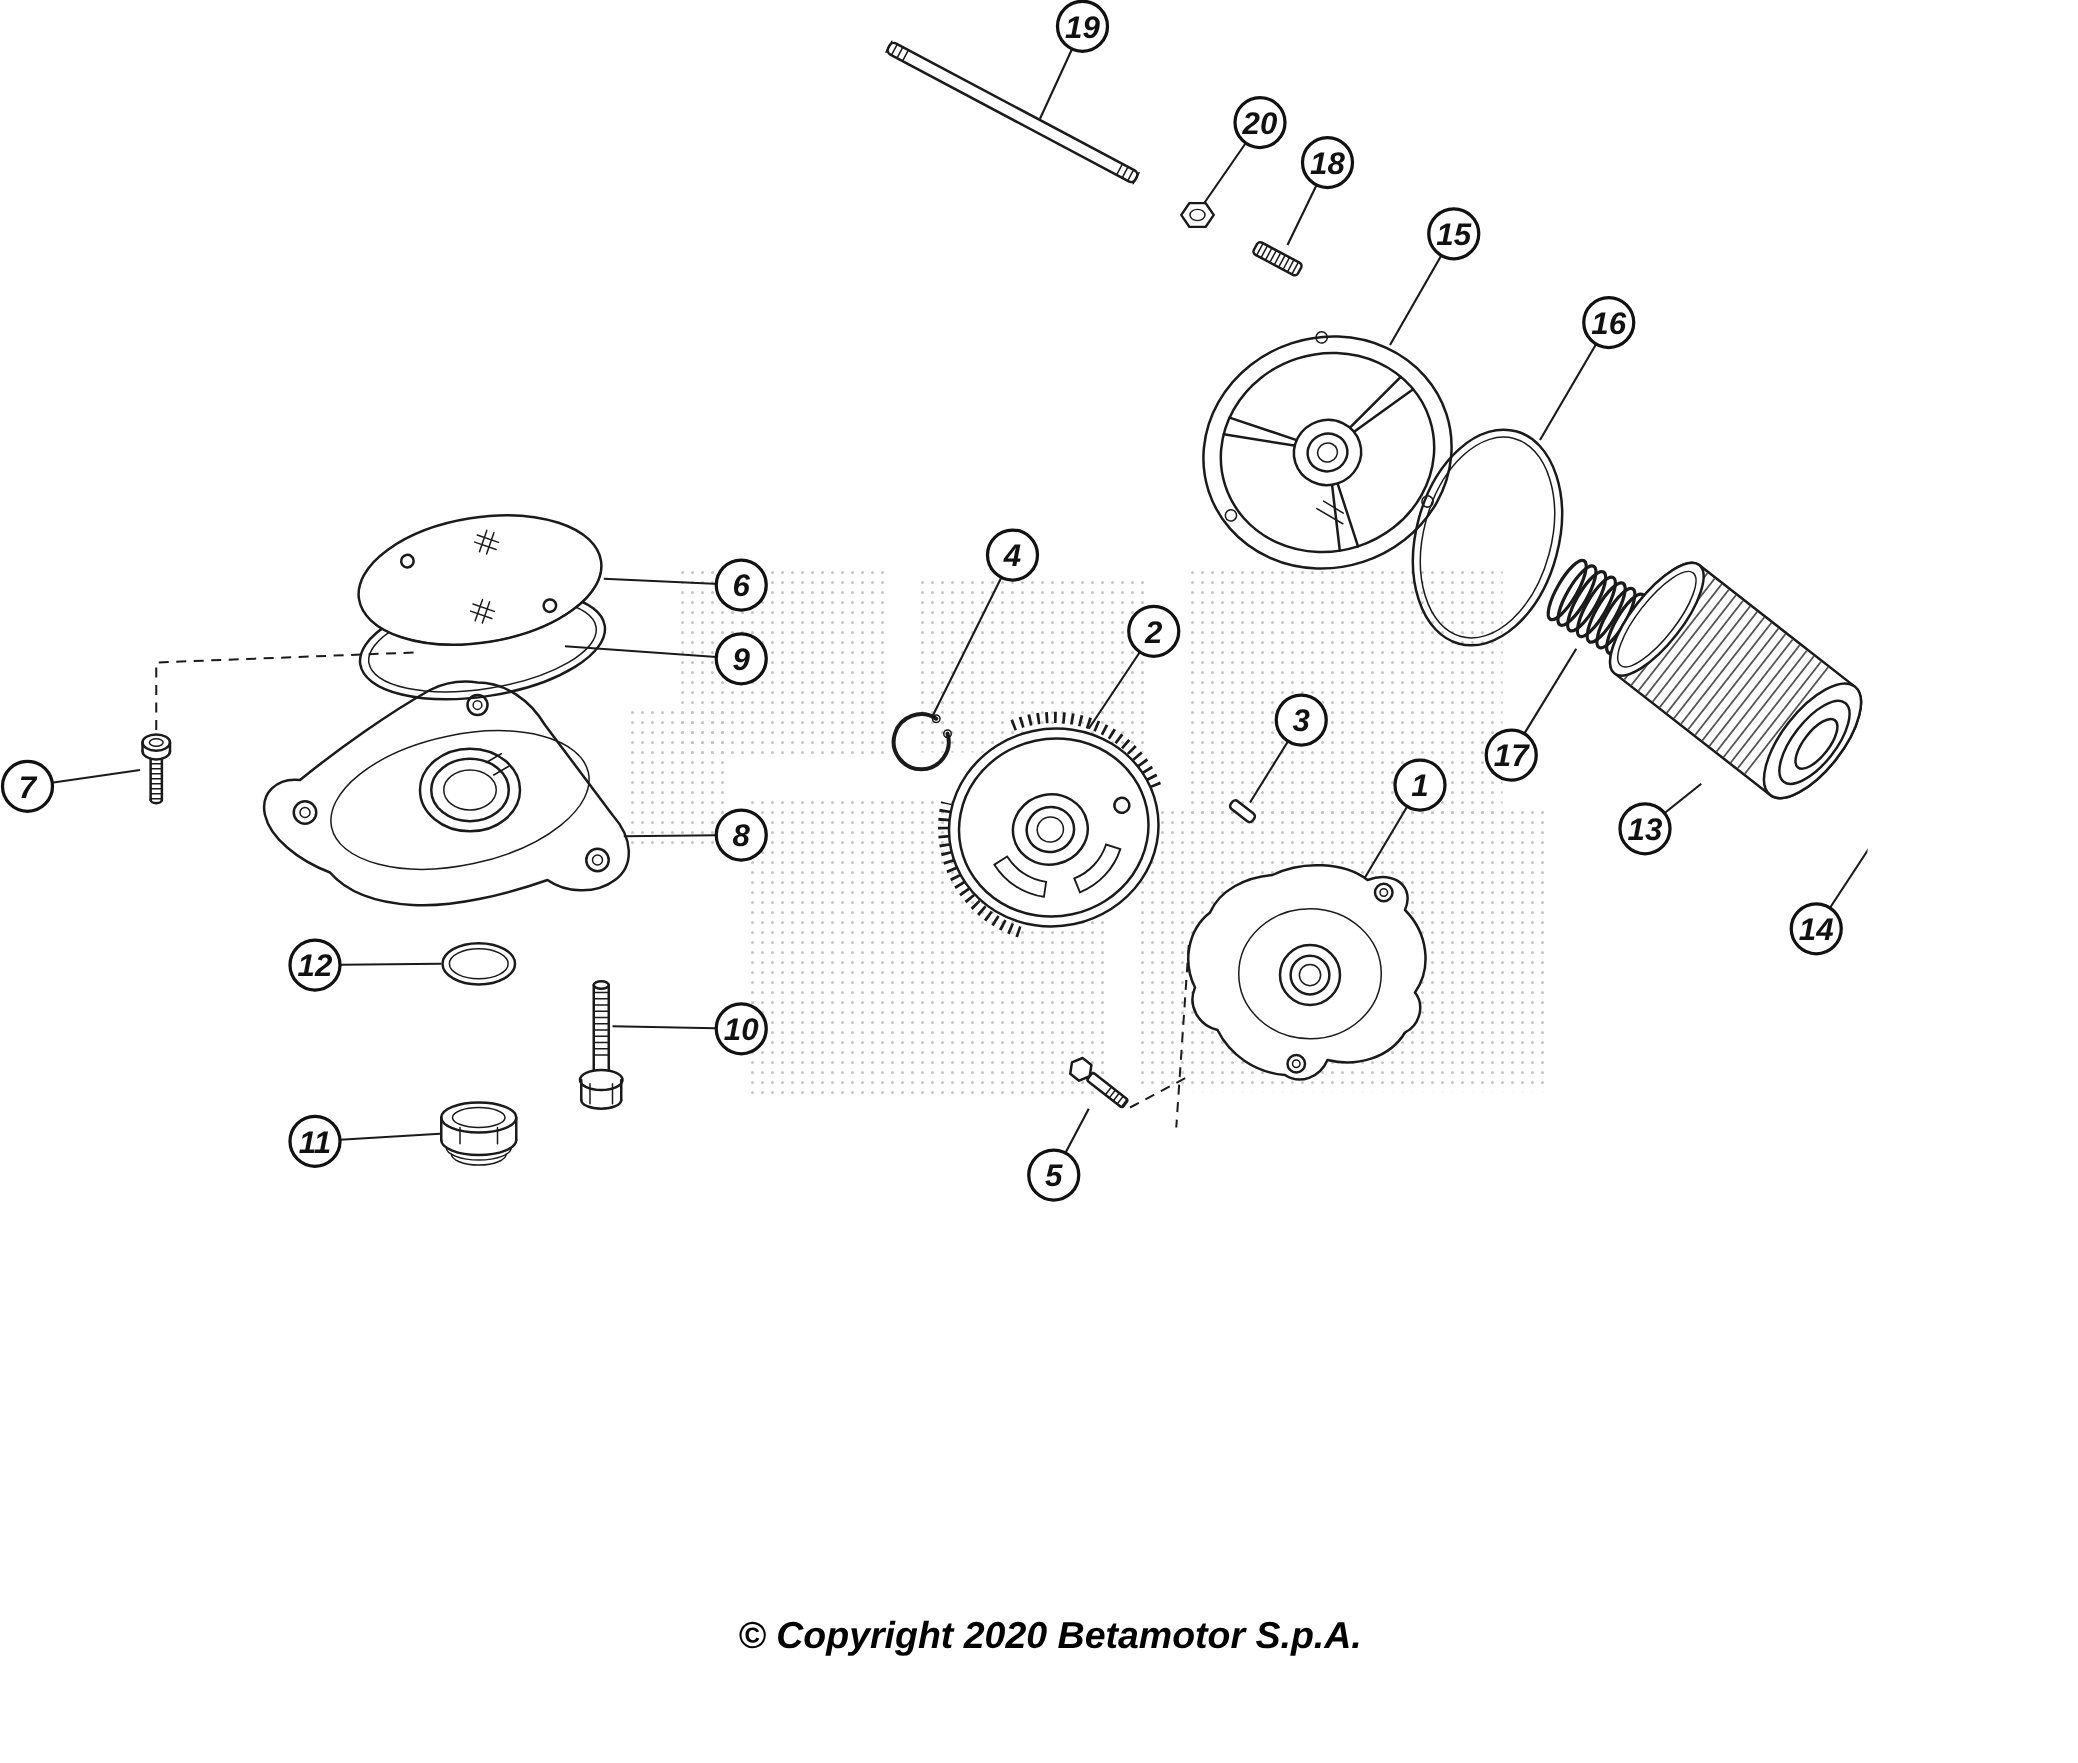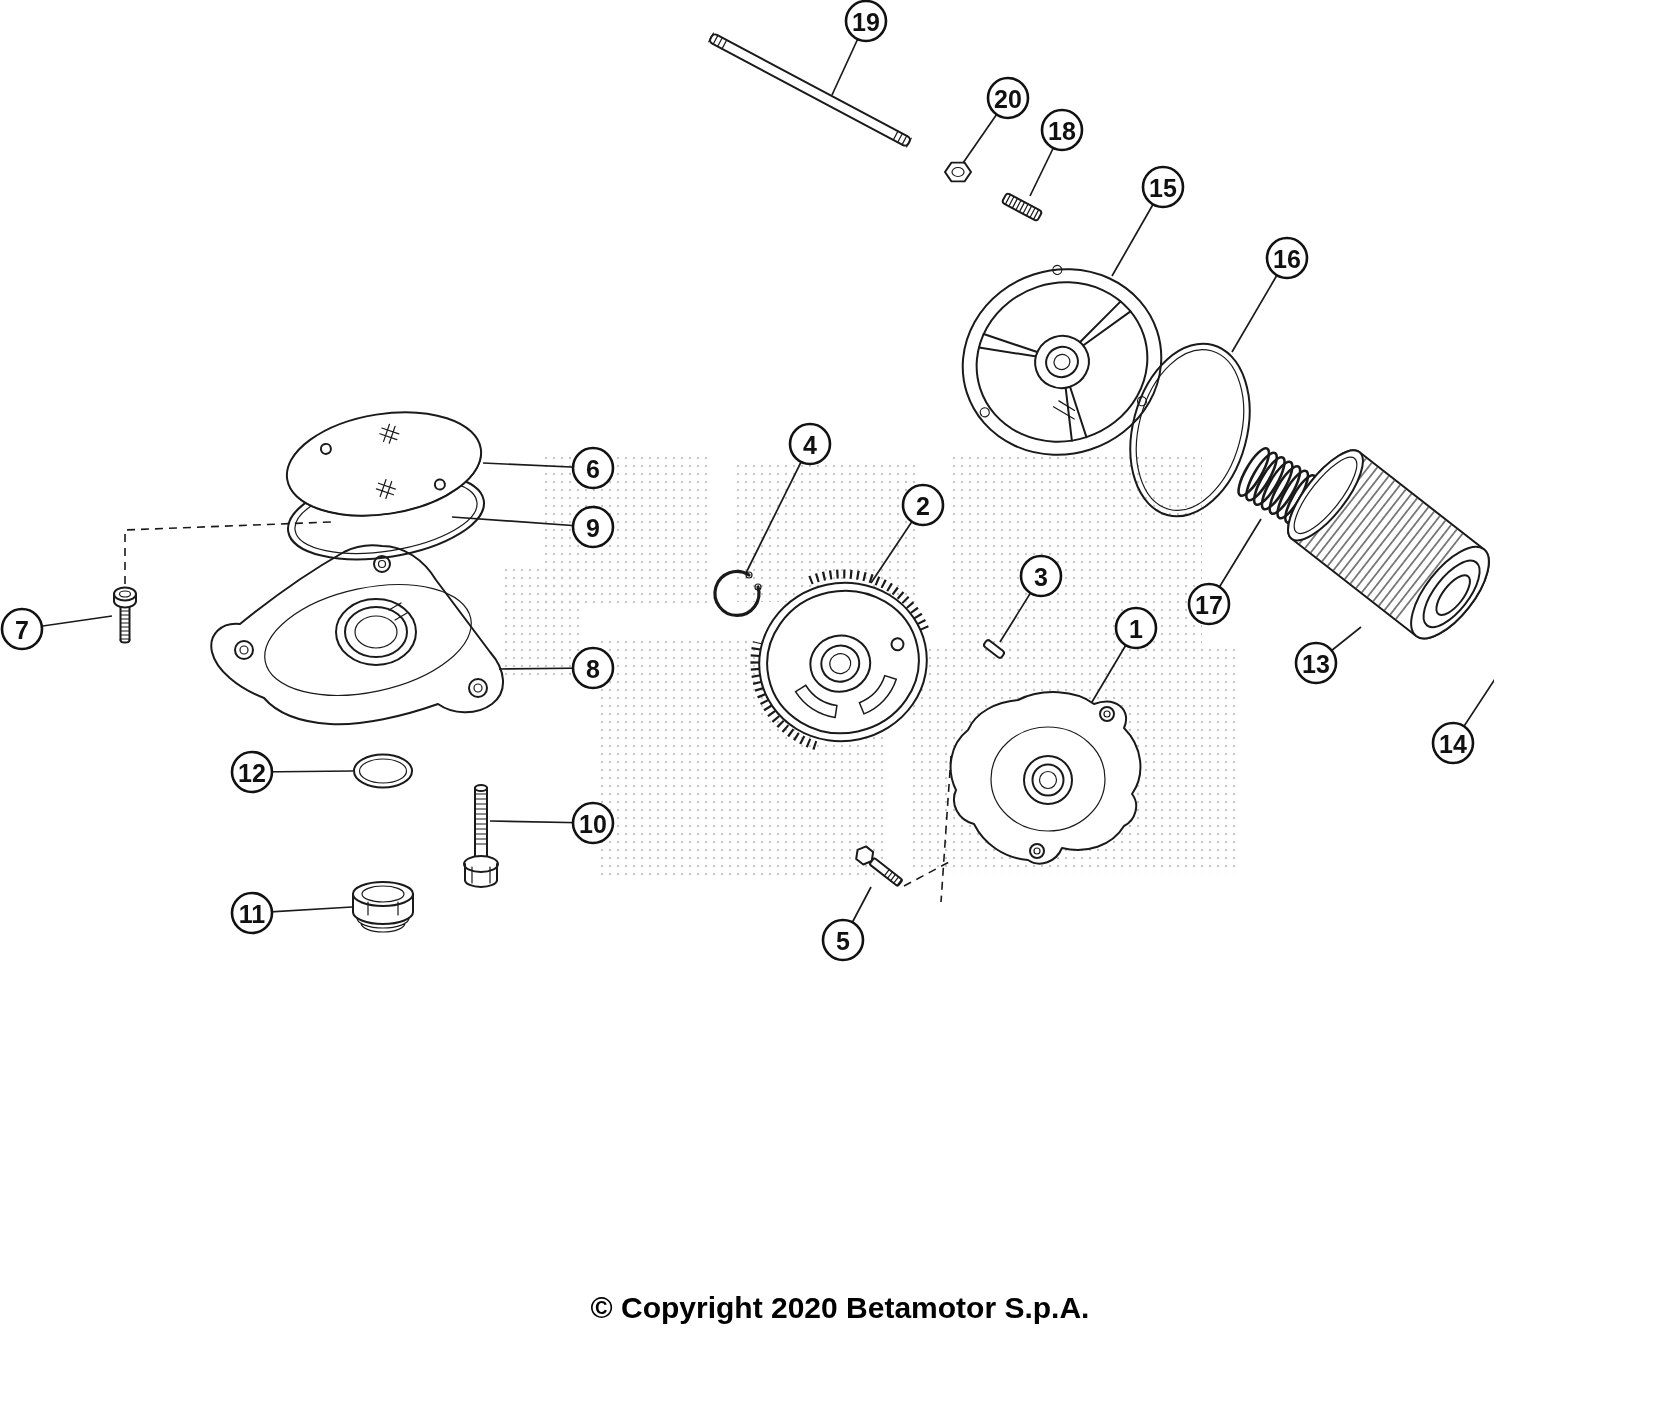--- a/index.html
+++ b/index.html
@@ -1,16 +1,16 @@
 <!DOCTYPE html>
 <html><head>
 <meta charset="utf-8">
 <style>
   html,body{margin:0;padding:0;background:#fff;}
-  .stage{position:relative;width:1494px;height:1410px;background:#ffffff;overflow:hidden;}
+  .stage{position:relative;width:1494px;height:1410px;background:#ffffff;overflow:hidden;font-style:italic;}
   svg{display:block;}
   .ln{fill:none;stroke:#1a1a1a;stroke-width:2;stroke-linecap:round;stroke-linejoin:round;}
   .fw{fill:#ffffff;stroke:#1a1a1a;stroke-width:2;stroke-linejoin:round;}
   .thin{stroke-width:1.2;}
   .leader{stroke:#1a1a1a;stroke-width:1.7;fill:none;}
   .dash{stroke:#1a1a1a;stroke-width:1.6;fill:none;stroke-dasharray:8 6;}
   .teeth{stroke:#1a1a1a;stroke-width:9;fill:none;stroke-dasharray:2.2 4.6;}
   .coil{fill:none;stroke:#1a1a1a;stroke-width:2.6;}
   .slot{fill:#ffffff;stroke:#1a1a1a;stroke-width:1.5;}
   .callout circle{fill:#ffffff;stroke:#111111;stroke-width:2.6;}

